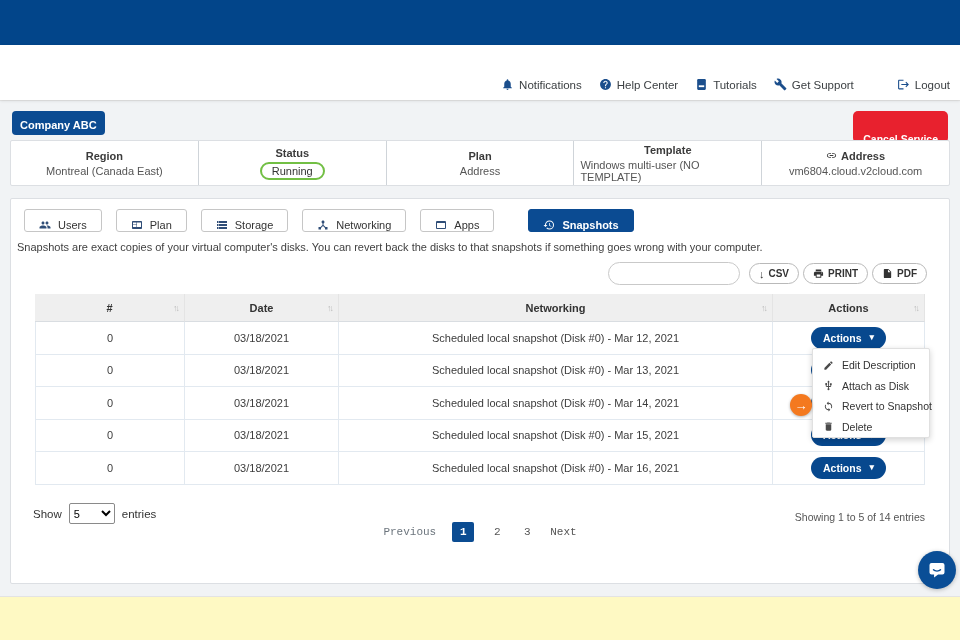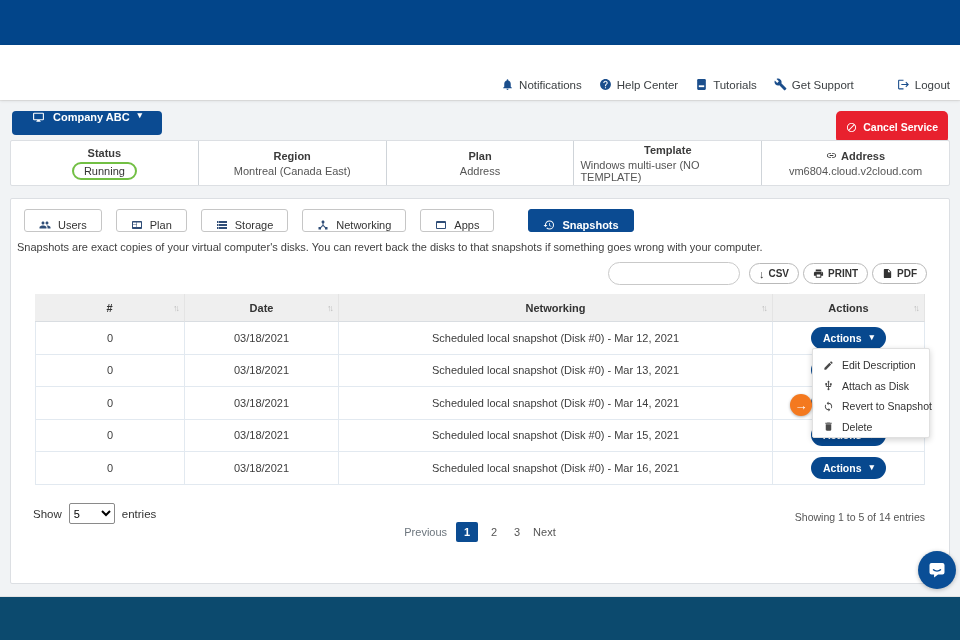--- a/index.html
+++ b/index.html
@@ -1,37 +1,37 @@
 <!DOCTYPE html>
 <html><head>
 <meta charset="utf-8">
 <style>
   * { margin:0; padding:0; box-sizing:border-box; }
   html,body { width:960px; height:640px; background:#ffffff; font-family:"Liberation Sans", sans-serif; }
-  .viewport { position:relative; width:960px; height:640px; overflow:hidden; background:#0c4a6e; }
+  .viewport { position:relative; width:960px; height:640px; overflow:hidden; background:#fef9c3; }
 
   
   .topbar { position:absolute; left:0; top:0; width:960px; height:45px; background:#02458a; }
 
   
   .navbar { position:absolute; left:0; top:45px; width:960px; height:55px; background:#fff; box-shadow:0 1px 3px rgba(0,0,0,.10); z-index:3; }
   .nav-items { position:absolute; right:10px; bottom:9px; display:flex; align-items:center; gap:17px; }
   .nav-item { display:flex; align-items:center; gap:5px; font-size:11.5px; color:#3c4043; cursor:pointer; }
   .nav-item.logout { margin-left:26px; }
   .nic { color:#1b4e8c; display:flex; }
   .nic svg { width:13px; height:13px; fill:currentColor; }
 
   
   .page { position:absolute; left:0; top:100px; width:960px; height:497px; background:#f1f3f5; border-top:1px solid #e7e7e7; border-bottom:1px solid #e3e3e3; }
 
   
-  .company-btn { position:absolute; left:12px; top:10px; height:24px; display:flex; align-items:flex-start; gap:8px; background:#0b4b92; color:#fff; border:none; border-radius:4px; padding:0 20px; font-size:11px; font-weight:bold; font-family:inherit; cursor:pointer; }
+  .company-btn { position:absolute; left:12px; top:10px; height:24px; display:flex; align-items:flex-end; gap:8px; background:#0b4b92; color:#fff; border:none; border-radius:4px; padding:0 8px; font-size:11px; font-weight:bold; font-family:inherit; cursor:pointer;flex-direction:column; }
   .company-btn svg { width:13px; height:13px; fill:#fff; }
   .caret { font-size:9px; line-height:1; }
-  .cancel-btn { position:absolute; right:12px; top:10px; height:23px; display:flex; align-items:center; gap:6px; background:#e8212e; color:#fff; border:none; border-radius:5px; padding:16px 10px; font-size:10.5px; font-weight:bold; font-family:inherit; cursor:pointer; }
+  .cancel-btn { position:absolute; right:12px; top:10px; height:23px; display:flex; align-items:center; gap:6px; background:#e8212e; color:#fff; border:none; border-radius:5px; padding:16px 10px; font-size:10.5px; font-weight:bold; font-family:inherit; cursor:pointer;flex-direction:column; }
   .cancel-btn svg { width:11px; height:11px; fill:#fff; }
 
   
   .status-card { position:absolute; left:10px; right:10px; top:39px; height:46px; background:#fff; border:1px solid #dcdfe3; border-radius:2px; display:flex; }
   .status-col { flex:1; display:flex; flex-direction:column; align-items:center; justify-content:center; gap:3px; border-right:1px solid #cfd4d9; padding:4px 6px; }
   .status-col:last-child { border-right:none; }
   .status-label { font-size:11px; font-weight:bold; color:#3b3b3b; display:flex; align-items:center; gap:4px; }
   .status-label svg { width:11px; height:11px; fill:#3b3b3b; }
   .status-value { font-size:11px; color:#555; }
   .running-pill { border:2px solid #72bf44; border-radius:11px; padding:1px 10px; color:#333; }
@@ -67,21 +67,21 @@
   .dropdown { position:absolute; left:812px; top:247px; width:118px; height:90px; background:#fff; border:1px solid #e0e0e0; border-radius:2px; box-shadow:0 2px 6px rgba(0,0,0,.18); z-index:20; padding-top:6px; }
   .menu-item { height:20.5px; display:flex; align-items:center; gap:8px; padding:0 10px; font-size:10.5px; color:#333; cursor:pointer; white-space:nowrap; }
   .menu-item svg { width:11px; height:11px; fill:#4a4a4a; flex:none; }
 
   .click-indicator { position:absolute; left:790px; top:293px; width:22px; height:22px; border-radius:50%; background:#f4791f; color:#fff; display:flex; align-items:center; justify-content:center; font-size:13px; font-weight:bold; z-index:25; box-shadow:0 1px 3px rgba(0,0,0,.3); }
 
   
   .footer-left { position:absolute; left:22px; top:304px; display:flex; align-items:center; gap:7px; font-size:11.5px; color:#333; }
   .page-size-select { width:46px; height:21px; font-size:11px; font-family:inherit; border:1px solid #8a8a8a; border-radius:2px; background:#fff; }
   .showing { position:absolute; right:24px; top:312px; font-size:10.5px; color:#555; }
-  .pagination { position:absolute; left:0; width:100%; top:323px; display:flex; align-items:center; justify-content:center; gap:9px; font-size:11px; color:#6c757d; }
+  .pagination { position:absolute; left:0; width:100%; top:323px; display:flex; align-items:center; justify-content:center; gap:16px; font-size:11px; color:#6c757d;font-family:Liberation Mono, monospace; }
   .page-btn { min-width:14px; text-align:center; cursor:pointer; color:#555; }
   .page-btn.nav-word { color:#6c757d; }
   .page-btn.active { background:#0b4c92; color:#fff; width:22px; height:20px; line-height:20px; border-radius:2px; font-weight:bold; }
 
   
   .chat-fab { position:absolute; left:918px; top:551px; width:38px; height:38px; border-radius:50%; background:#0a4e96; display:flex; align-items:center; justify-content:center; z-index:30; cursor:pointer; box-shadow:0 1px 4px rgba(0,0,0,.25); }
   .chat-fab svg { width:20px; height:20px; }
 </style>
 </head>
 <body>
@@ -148,26 +148,26 @@
 
     <button class="cancel-btn">
       <svg viewBox="0 0 24 24">
           <path d="M12 2a10 10 0 1 0 0 20 10 10 0 0 0 0-20zm0 2c1.85 0 3.55.63 4.9 1.69L5.69 16.9A7.9 7.9 0 0 1 4 12c0-4.42 3.58-8 8-8zm0 16a7.96 7.96 0 0 1-4.9-1.69L18.31 7.1A7.96 7.96 0 0 1 20 12c0 4.42-3.58 8-8 8z"></path>
         </svg>
       <span>Cancel Service</span>
     </button>
 
     <div class="status-card">
       <div class="status-col">
+        <span class="status-label">Region</span>
+        <span class="status-value">Montreal (Canada East)</span>
+      </div>
+      <div class="status-col">
         <span class="status-label">Status</span>
         <span class="status-value running-pill">Running</span>
-      </div>
-      <div class="status-col">
-        <span class="status-label">Region</span>
-        <span class="status-value">Montreal (Canada East)</span>
       </div>
       <div class="status-col">
         <span class="status-label">Plan</span>
         <span class="status-value">Address</span>
       </div>
       <div class="status-col">
         <span class="status-label">Template</span>
         <span class="status-value">Windows multi-user (NO TEMPLATE)</span>
       </div>
       <div class="status-col">

